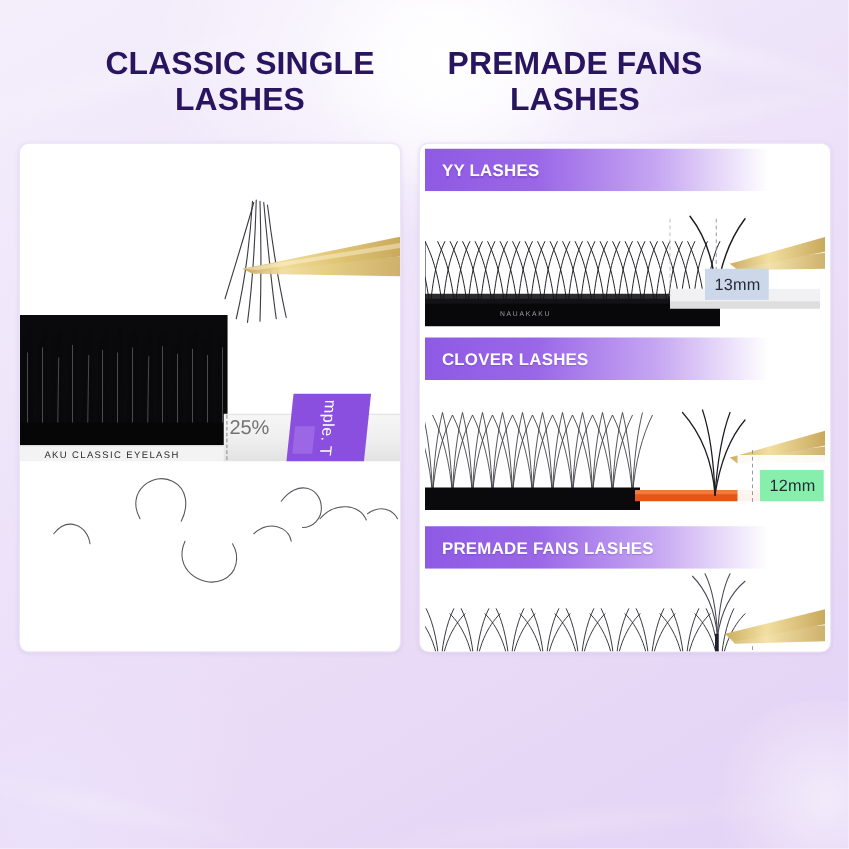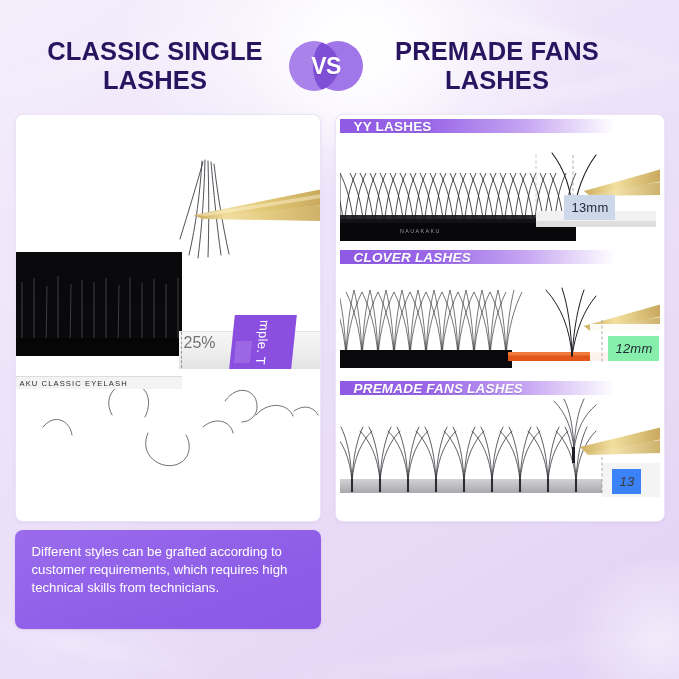--- a/index.html
+++ b/index.html
@@ -106,23 +106,23 @@
     padding: 13px 16px 13px 17px;
     flex: 1 1 auto;
     display: flex; align-items: flex-start;
     box-shadow: 0 1px 3px rgba(120,90,170,0.15);
   }
   .column.left .caption  { height: 97px; }
   .column.right .caption { height: 97px; }
 
   
   .section { position: relative; background:#fff; }
-  .section + .section { margin-top: 6px; font-style: italic; }
+  .section + .section { margin-top: 6px; }
   .sec-head {
-    position: relative; height: 14px;
+    position: relative; height: 34px;
     background: linear-gradient(90deg, #8f5ae4 0%, #9a67e8 28%, #c6a6f2 58%, rgba(255,255,255,0) 86%);
     display: flex; align-items: center;
   }
   .sec-head span {
     color: #ffffff; font-weight: bold; font-size: 13.5px;
     padding-left: 14px; letter-spacing: 0.2px;
     text-shadow: 0 1px 1px rgba(90,50,160,0.35);
   }
   .sec-body { position: relative; height: 111px; background: #ffffff; overflow: hidden; }
 
@@ -142,23 +142,22 @@
     position: absolute; left: 0px; top: 137px;
     width: 166px; height: 104px;
     background: #0a0a0c;
     overflow: hidden;
   }
   .strip-label {
     position: absolute; left: 0px; top: 241px; width: 166px; height: 13px;
     background: #f3f3f3;
     display:flex; align-items:center;
     font-size: 7.6px; color: #2c2c2c; letter-spacing: 1.1px;
-    padding-left: 4px;
+    padding-left: 20px;
     border-top: 1px solid #dcdcdc;
-    margin-top: 20px;
   }
   .rail {
     position: absolute; left: 163px; top: 216px; width: 160px; height: 38px;
     background: linear-gradient(180deg,#f6f6f6 0%, #eeeeee 55%, #e2e2e2 100%);
     border-top: 1px solid #e3e3e3;
   }
   .pct {
     position: absolute; left: 168px; top: 219px;
     font-size: 16px; color: #737373;
   }
@@ -195,26 +194,20 @@
   <div class="glow g2"></div>
   <div class="streak s1"></div>
   <div class="streak s2"></div>
   <div class="streak s3"></div>
   <div class="streak s4"></div>
   <div class="streak s5"></div>
 
   <div class="header">
     <div class="title left">CLASSIC SINGLE LASHES</div>
 
-    <div class="vs-badge">
-      <div class="vs-circle a"></div>
-      <div class="vs-circle b"></div>
-      <div class="vs-overlap"></div>
-      <div class="vs-text">VS</div>
-    </div>
 
     <div class="title right">PREMADE FANS LASHES</div>
   </div>
 
   <div class="panels">
 
     <div class="column left">
       <div class="card left-main">
 
         <svg width="306" height="408" viewBox="0 0 306 408" style="position:absolute;left:0;top:0;">
@@ -316,21 +309,20 @@
         <div class="rail"></div>
         <div class="tick t1"></div>
         <div class="tick t2"></div>
         <div class="pct">25%</div>
 
         <div class="sample-tag">
           <span>mple. T</span>
         </div>
       </div>
 
-      <div class="caption">Different styles can be grafted according to customer requirements, which requires high technical skills from technicians.</div>
     </div>
 
     <div class="column right">
       <div class="card" style="height:408px;padding:4px 4px 5px 4px;">
 
         <div class="section">
           <div class="sec-head">
             <span>YY LASHES</span>
           </div>
           <div class="sec-body">

